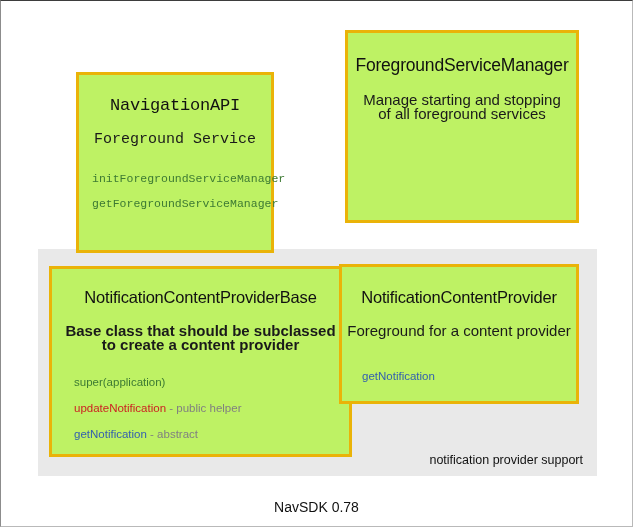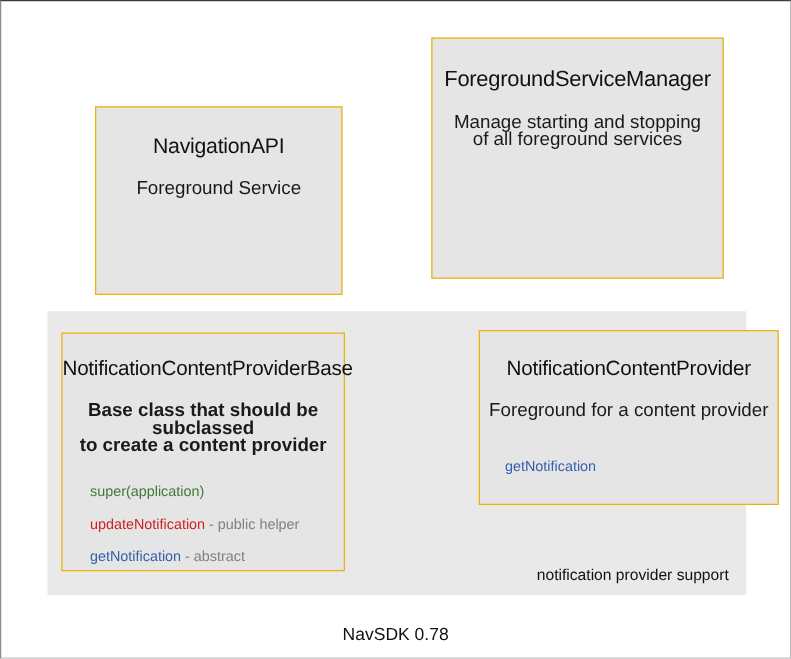--- a/index.html
+++ b/index.html
@@ -21,22 +21,22 @@
     border-top: 1px solid #3d3d3d;
     border-left: 1px solid #8c8c8c;
     border-right: 1px solid #b9b9b9;
     border-bottom: 1px solid #b9b9b9;
     overflow: hidden;
   }
 
   
   .class-box {
     position: absolute;
-    background: #e5e5e5;
-    border: 1px solid #eab308;
+    background: #bef264;
+    border: 3px solid #eab308;
     box-sizing: border-box;
     text-align: center;
   }
 
   .class-title {
     color: #111111;
     font-size: 17px;
     line-height: 21px;
     font-weight: 400;
     letter-spacing: -0.2px;
@@ -82,45 +82,45 @@
     position: absolute;
     right: 14px;
     bottom: 9px;
     font-size: 12.5px;
     color: #111111;
     white-space: nowrap;
   }
 
   
   #box-navigation-api {
-    left: 75px;  top: 84px;  width: 198px; height: 151px;
+    left: 75px;  top: 71px;  width: 198px; height: 181px; font-family: Liberation Mono, monospace;
   }
   #box-navigation-api .class-title { margin-top: 20px; }
   #box-navigation-api .class-desc  { margin-top: 17px; }
   #box-navigation-api .members     { margin: 25px 0 0 13px; }
   #box-navigation-api .member + .member { margin-top: 11px; }
 
   #box-foreground-service-manager {
     left: 344px; top: 29px; width: 234px; height: 193px;
   }
   #box-foreground-service-manager .class-title { margin-top: 22px; font-size: 17.5px; }
   #box-foreground-service-manager .class-desc  { margin-top: 17px; }
   #box-foreground-service-manager .members     { margin: 26px 0 0 14px; }
   #box-foreground-service-manager .member + .member { margin-top: 13px; }
 
   #box-notification-content-provider-base {
-    left: 48px; top: 265px; width: 227px; height: 191px;
+    left: 48px; top: 265px; width: 303px; height: 191px;
   }
   #box-notification-content-provider-base .class-title { margin-top: 18px; font-size: 16.5px; }
   #box-notification-content-provider-base .class-desc  { margin-top: 16px; font-weight: bold; }
   #box-notification-content-provider-base .members     { margin: 23px 0 0 22px; }
   #box-notification-content-provider-base .member + .member { margin-top: 12px; }
 
   #box-notification-content-provider {
-    left: 338px; top: 263px; width: 240px; height: 140px; margin-left: 44px;
+    left: 338px; top: 263px; width: 240px; height: 140px;
   }
   #box-notification-content-provider .class-title { margin-top: 20px; font-size: 16.5px; }
   #box-notification-content-provider .class-desc  { margin-top: 16px; }
   #box-notification-content-provider .members     { margin: 31px 0 0 20px; }
 
   
   #footer-version {
     position: absolute;
     left: 0;
     right: 0;
@@ -138,20 +138,26 @@
   <div id="group-panel">
     <div id="group-label">notification provider support</div>
   </div>
 
   <div class="class-box" id="box-navigation-api">
     <div class="class-title">NavigationAPI</div>
     <div class="class-desc">
       <div>Foreground Service</div>
     </div>
     <div class="members">
+      <div class="member">
+        <span class="m-green">initForegroundServiceManager</span><span class="note"></span>
+      </div>
+      <div class="member">
+        <span class="m-green">getForegroundServiceManager</span><span class="note"></span>
+      </div>
     </div>
   </div>
 
   <div class="class-box" id="box-foreground-service-manager">
     <div class="class-title">ForegroundServiceManager</div>
     <div class="class-desc">
       <div>Manage starting and stopping</div>
       <div>of all foreground services</div>
     </div>
   </div>

